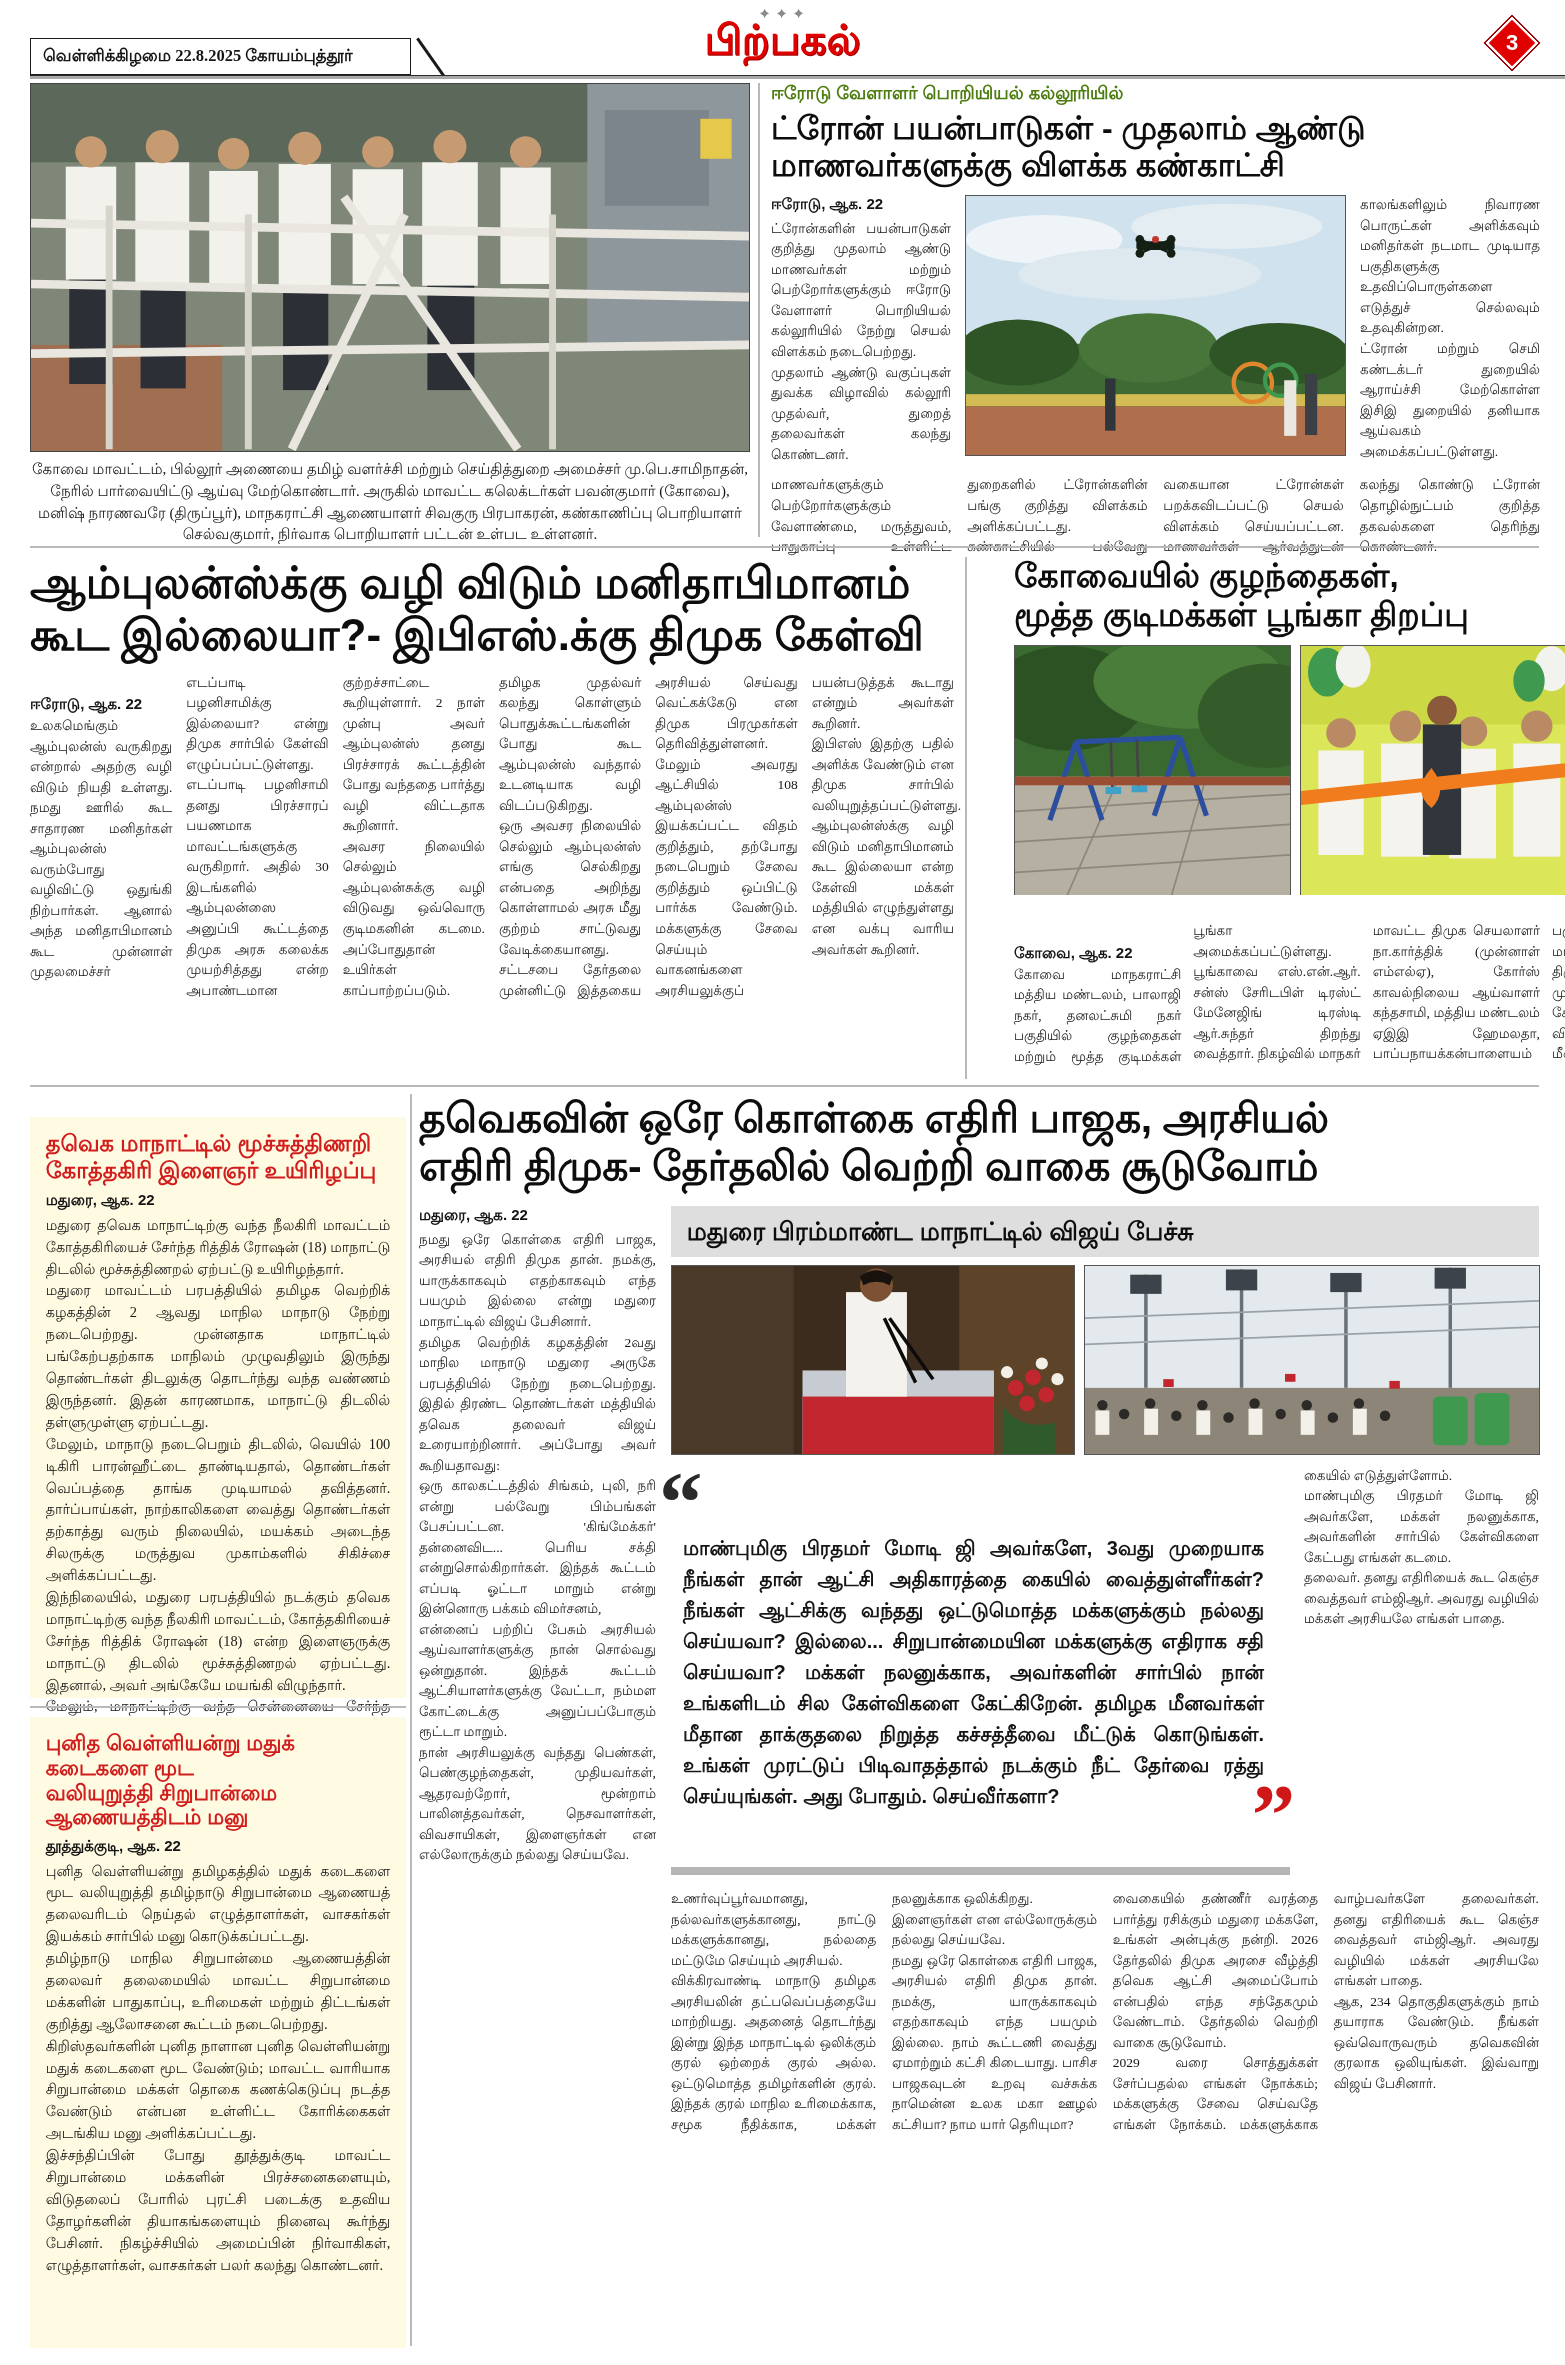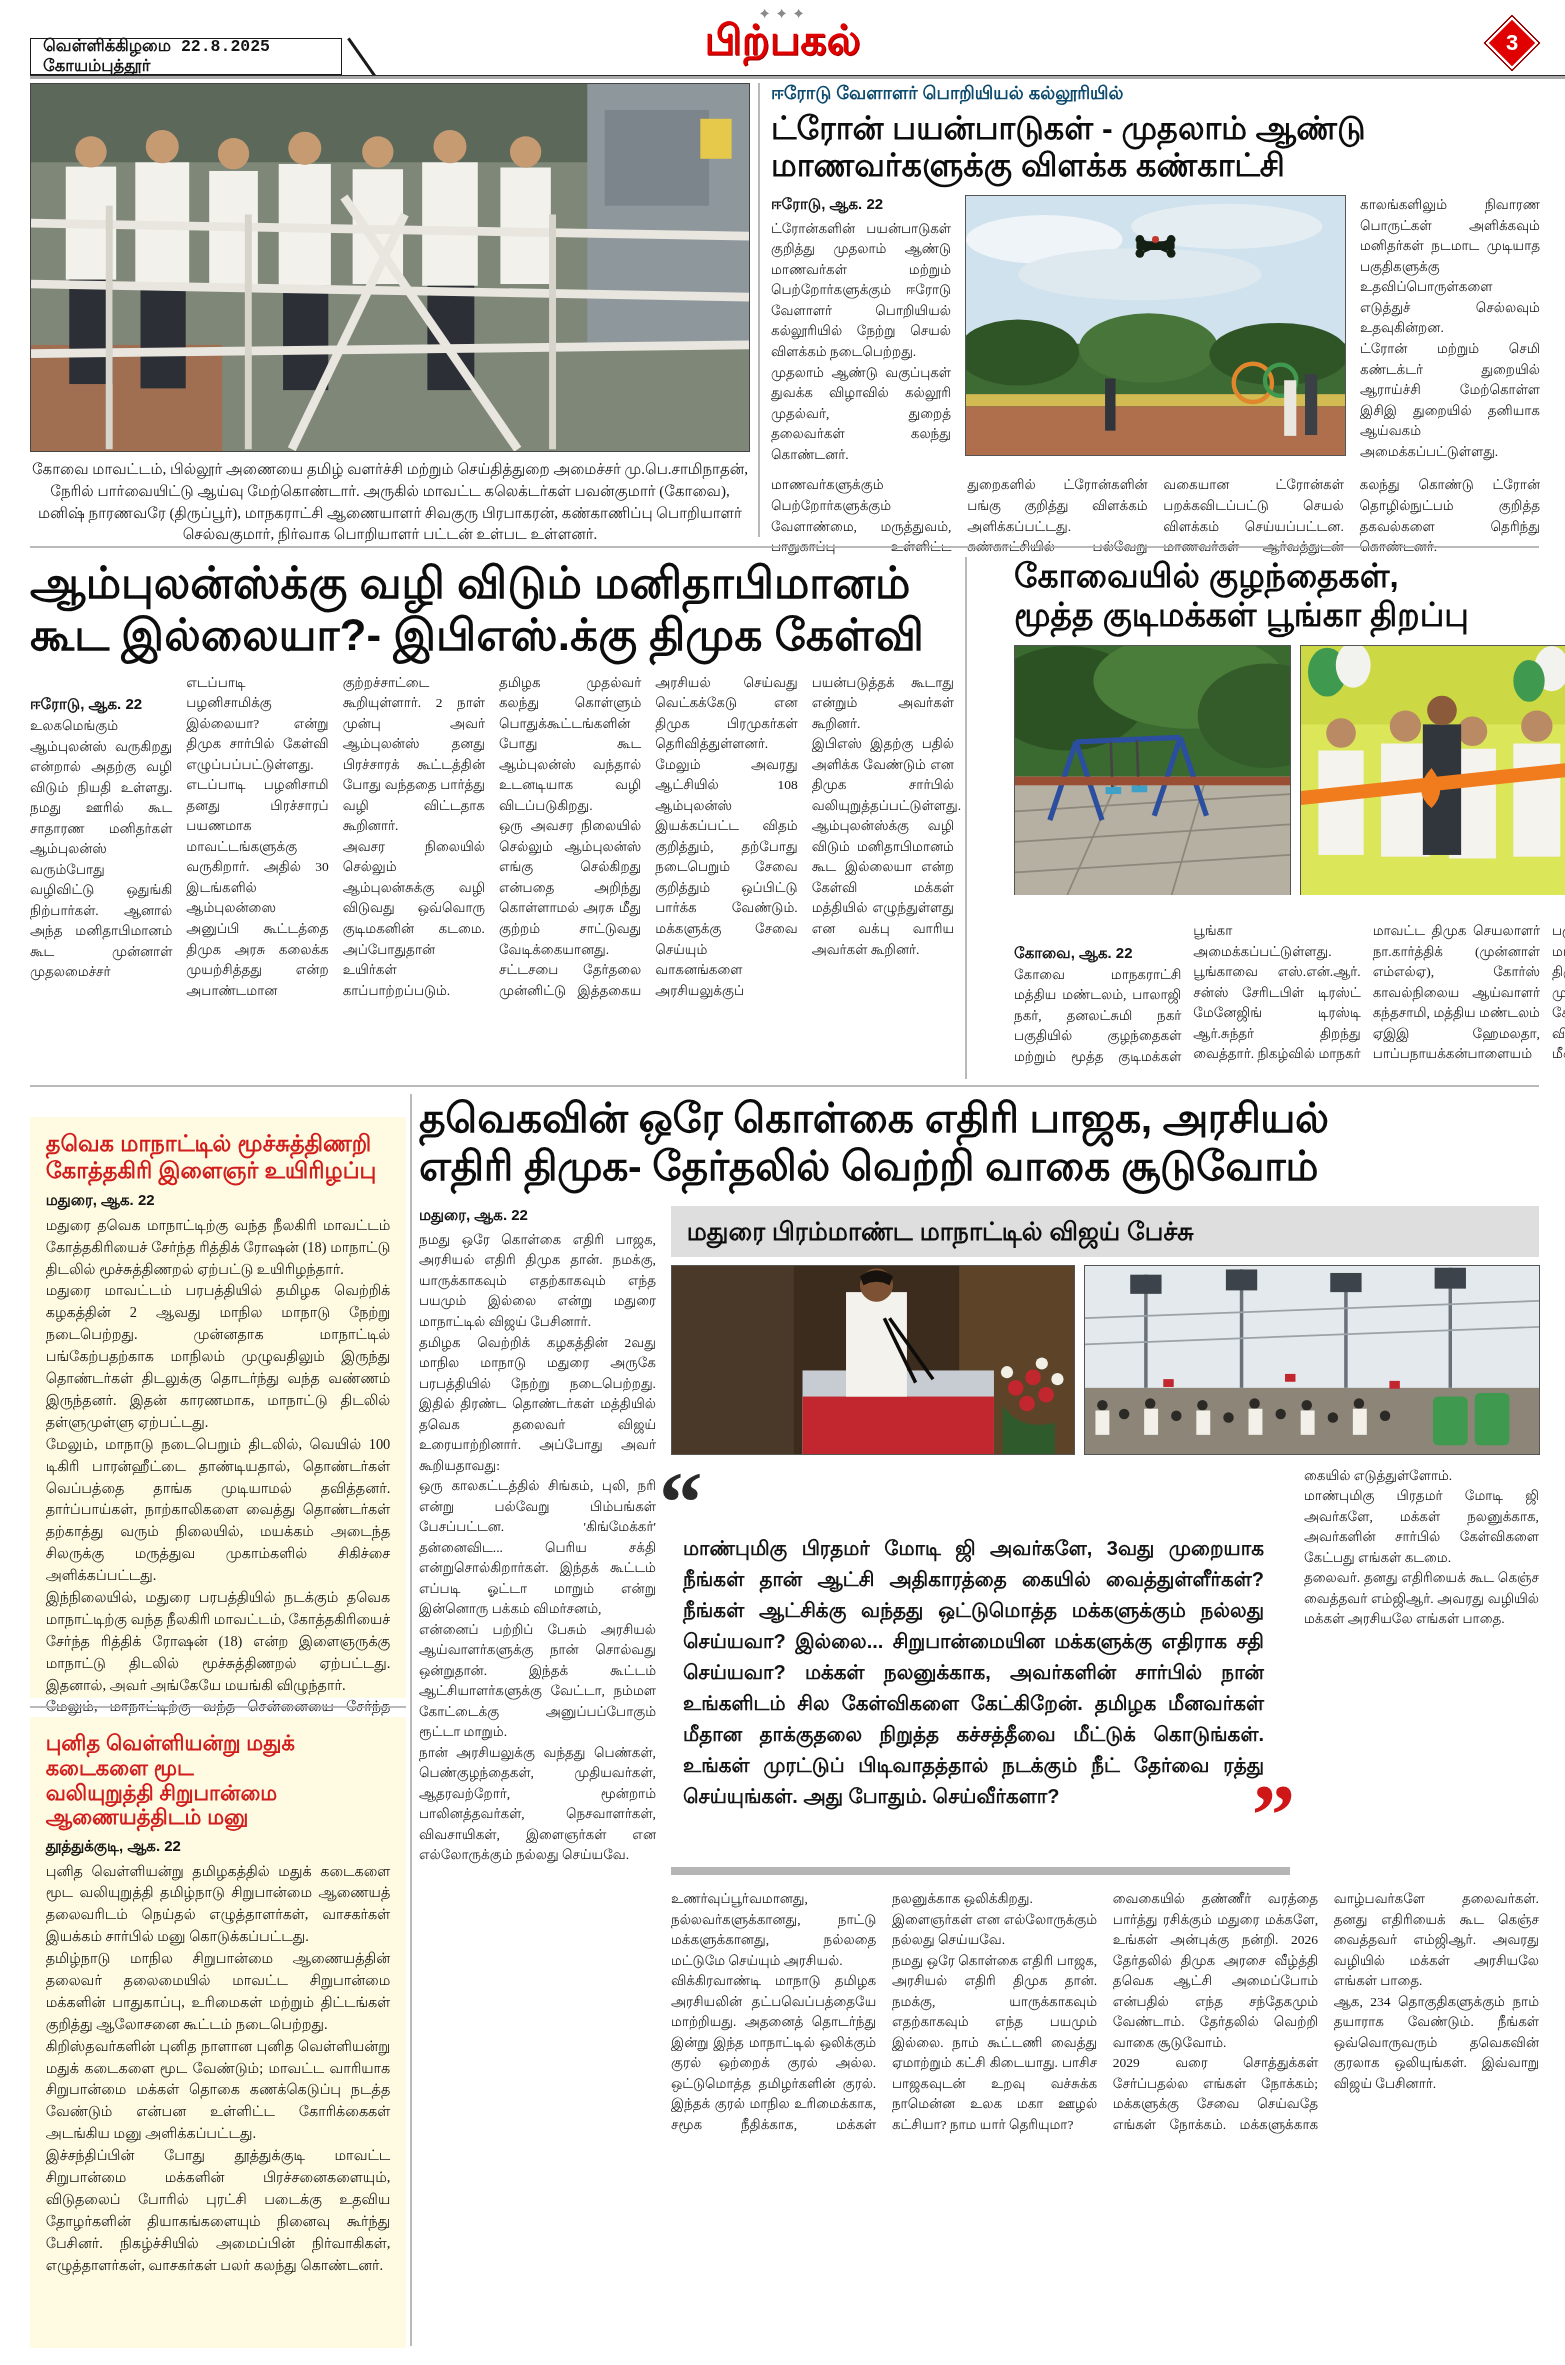--- a/index.html
+++ b/index.html
@@ -10,41 +10,41 @@
     font-family:"Liberation Serif", serif; color:#151515;
   }
   .hl { font-family:"Liberation Sans", sans-serif; font-weight:800; color:#0d0d0d; white-space:pre-line; line-height:1.18; }
   .body-text { font-size:13.5px; line-height:1.52; text-align:justify; white-space:pre-line; }
   .dateline { font-family:"Liberation Sans", sans-serif; font-weight:700; font-size:15px; margin-bottom:3.5px; }
   .vline { position:absolute; width:1.7px; background:#b9b9b9; }
   .hline { position:absolute; height:1.7px; background:#b9b9b9; }
 
   
   .date-box {
-    position:absolute; left:30px; top:38px; width:312px; height:37px;
+    position:absolute; left:30px; top:38px; width:381px; height:37px;
     border:1.7px solid #1a1a1a; display:flex; align-items:center; padding-left:12px;
-    font-family:Liberation Mono, monospace; font-weight:700; font-size:16.5px;
+    font-family:Liberation Serif, serif; font-weight:700; font-size:16.5px;
   }
   .date-slash { position:absolute; right:-22.6px; top:-5.2px; width:2.6px; height:49px; background:#1a1a1a; transform:rotate(-35deg); }
   .masthead-wrap { position:absolute; left:0; right:0; top:7px; text-align:center; }
   .masthead-ornament { font-size:13px; color:#8a8a8a; letter-spacing:1.7px; line-height:1; }
   .masthead { color:#e00000; font-size:41px; font-weight:800; font-family:"Liberation Sans", sans-serif; line-height:1.02; text-shadow:0.9px 0.9px 0 #9e0000; }
   .page-badge {
     position:absolute; right:33px; top:22.6px; width:40px; height:40px;
     background:#e00000; transform:rotate(45deg); border:1.7px solid #7e0000;
     box-shadow: inset 0 0 0 2.6px #ffffff; display:flex; align-items:center; justify-content:center;
   }
   .page-badge span { transform:rotate(-45deg); color:#fff; font-weight:800; font-size:22px; font-family:"Liberation Sans", sans-serif; }
   .header-rule { position:absolute; left:30px; right:0; top:75px; height:4.3px; background:#a9a9a9; border-top:1.7px solid #2b2b2b; }
 
   
   .dam-photo { position:absolute; left:30px; top:83px; width:720px; height:369px; border:0.9px solid #444; }
   .dam-caption { position:absolute; left:30px; top:459px; width:720px; font-size:15px; line-height:1.45; text-align:center; }
   .drone-art { position:absolute; left:771px; top:83px; width:769px; }
-  .kicker { color:#0c4a6e; font-family:"Liberation Sans", sans-serif; font-weight:700; font-size:18px; margin-bottom:3.5px; }
+  .kicker { color:#4d7c0f; font-family:"Liberation Sans", sans-serif; font-weight:700; font-size:18px; margin-bottom:3.5px; }
   .drone-head { font-size:32px; }
   .drone-cols { display:flex; gap:14px; margin-top:10.4px; }
   .drone-col { flex:1; }
   .drone-photo { width:381px; height:261px; flex:0 0 381px; border:0.9px solid #555; }
   .drone-bottom { margin-top:10.4px; column-count:4; column-gap:15.7px; }
 
   
   .amb-art { position:absolute; left:30px; top:557px; width:924px; }
   .amb-head { font-size:44px; }
   .amb-body { margin-top:12px; column-count:6; column-gap:14px; height:416px; }

